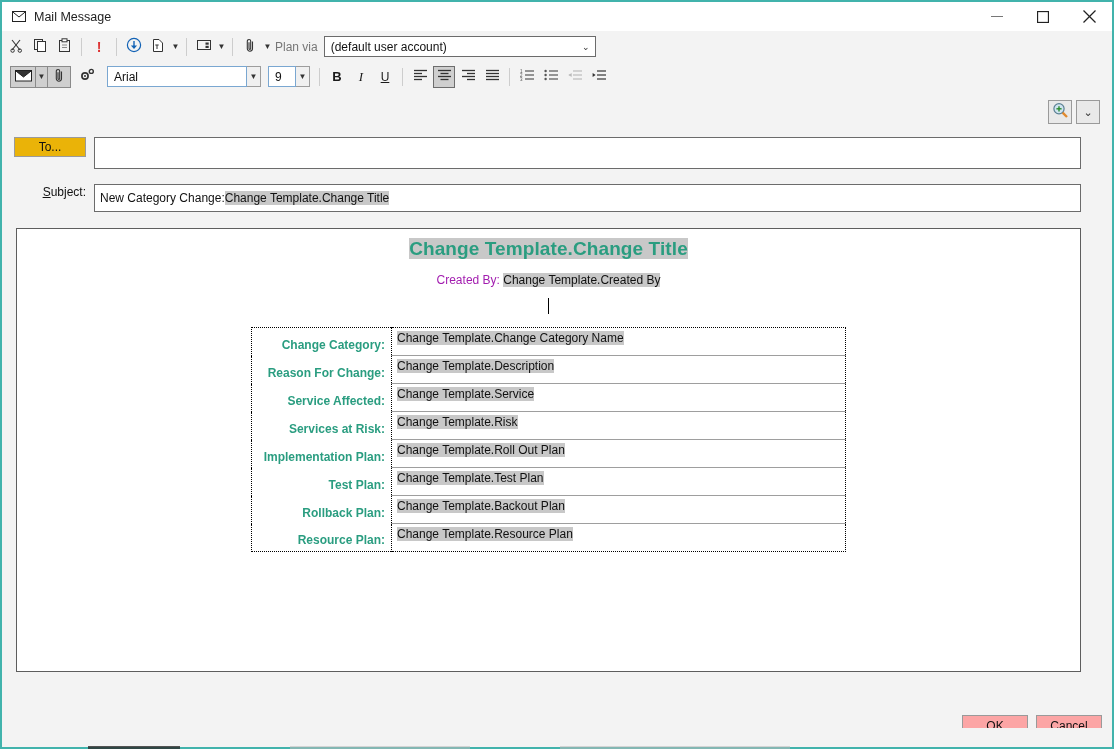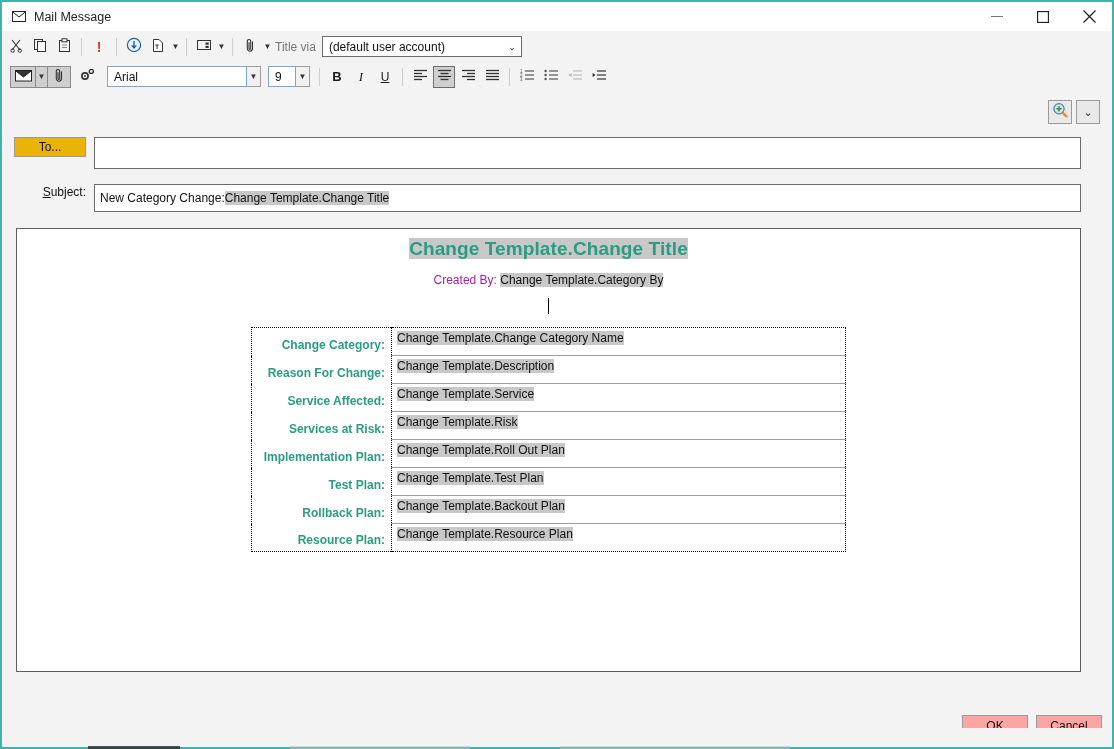--- a/index.html
+++ b/index.html
@@ -49,21 +49,21 @@
     font-size:8px;color:#333;
   }
   .sendvia-label{font-size:12px;color:#777;margin:0 4px 0 2px;white-space:nowrap;}
   .combo{
     height:21px;border:1px solid #6b6b6b;background:#fff;
     display:flex;align-items:center;justify-content:space-between;
     font-size:12px;padding:0 0 0 6px;box-sizing:border-box;
   }
   .combo .cval{color:#111;white-space:nowrap;overflow:hidden;}
   .combo .carrow{width:18px;text-align:center;font-size:9px;color:#333;}
-  #sendvia-combo{width:200px;margin-left:2px;}
+  #sendvia-combo{width:272px;margin-left:2px;}
   #font-combo{width:140px;border:1px solid #7aa7d1;margin-left:0;}
   #fontbox{display:flex;align-items:center;margin-left:8px;}
   #fontsize-combo{width:28px;border:1px solid #7aa7d1;}
   #sizebox{display:flex;align-items:center;margin-left:7px;}
   .cbtn{
     width:14px;height:21px;border:1px solid #9d9d9d;border-left:none;background:#f0f0f0;
     display:flex;align-items:center;justify-content:center;font-size:8px;color:#333;
     box-sizing:border-box;
   }
   .grp-box{display:flex;align-items:center;border:1px solid #8a8a8a;background:#cfcfcf;height:22px;box-sizing:border-box;}
@@ -245,21 +245,21 @@
     <div class="drop-arrow">▼</div>
     <div class="sep"></div>
     <div class="tbtn">
       <span>
         <svg width="13" height="15" viewBox="0 0 13 15">
           <path d="M8.5 3.4 v7.2 a2.6 2.6 0 0 1 -5.2 0 V3.2 a1.7 1.7 0 0 1 3.4 0 v7.3 a0.85 0.85 0 0 1 -1.7 0 V4.2" fill="none" stroke="#333" stroke-width="1.1"></path>
         </svg>
       </span>
     </div>
     <div class="drop-arrow">▼</div>
-    <span class="sendvia-label">Title via</span>
+    <span class="sendvia-label">Plan via</span>
     <div class="combo" id="sendvia-combo">
       <span class="cval">(default user account)</span>
       <span class="carrow">⌄</span>
     </div>
   </div>
 
   <div id="toolbar2">
     <div style="width:6px;"></div>
     <div class="grp-box">
       <div class="tbtn" style="width:24px;">
@@ -445,21 +445,21 @@
       <span class="hl">Change Template.Change Title</span>
   </div>
 
   <div id="docpane">
 
     <div id="doc-title">
       <span>Change Template.Change Title</span>
     </div>
 
     <div id="doc-createdby">
-      <span class="cb-label">Created By:</span><span> </span><span class="cb-val">Change Template.Category By</span>
+      <span class="cb-label">Created By:</span><span> </span><span class="cb-val">Change Template.Created By</span>
     </div>
 
     <div id="caretline"><i></i></div>
 
     <table id="tbl">
       <tbody>
           <tr>
             <td class="lbl">Change Category:</td>
             <td class="val"><span>Change Template.Change Category Name</span></td>
           </tr>

